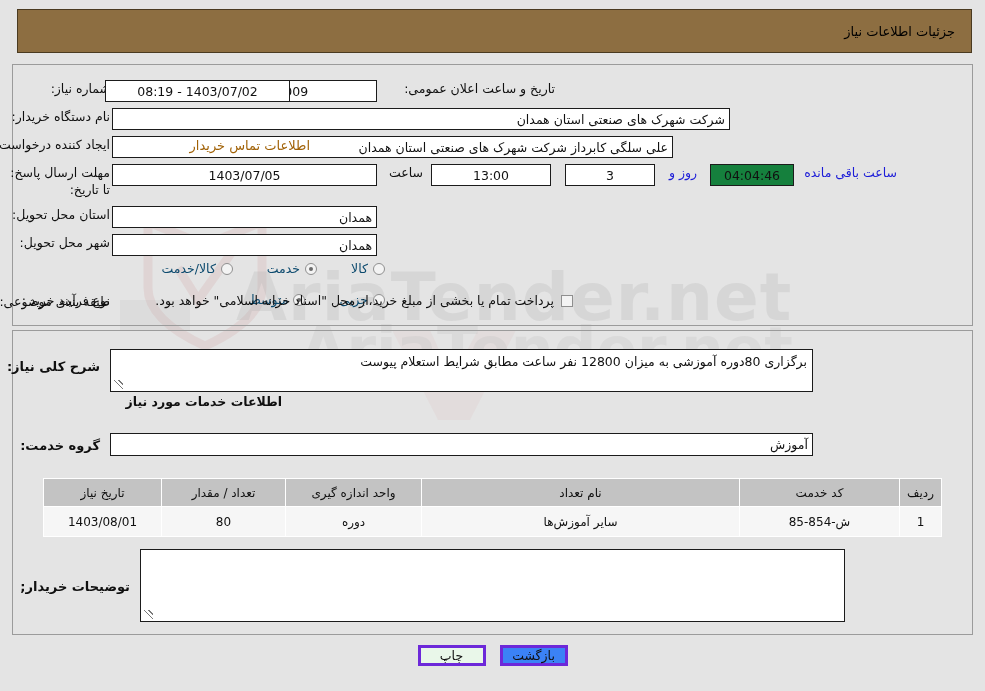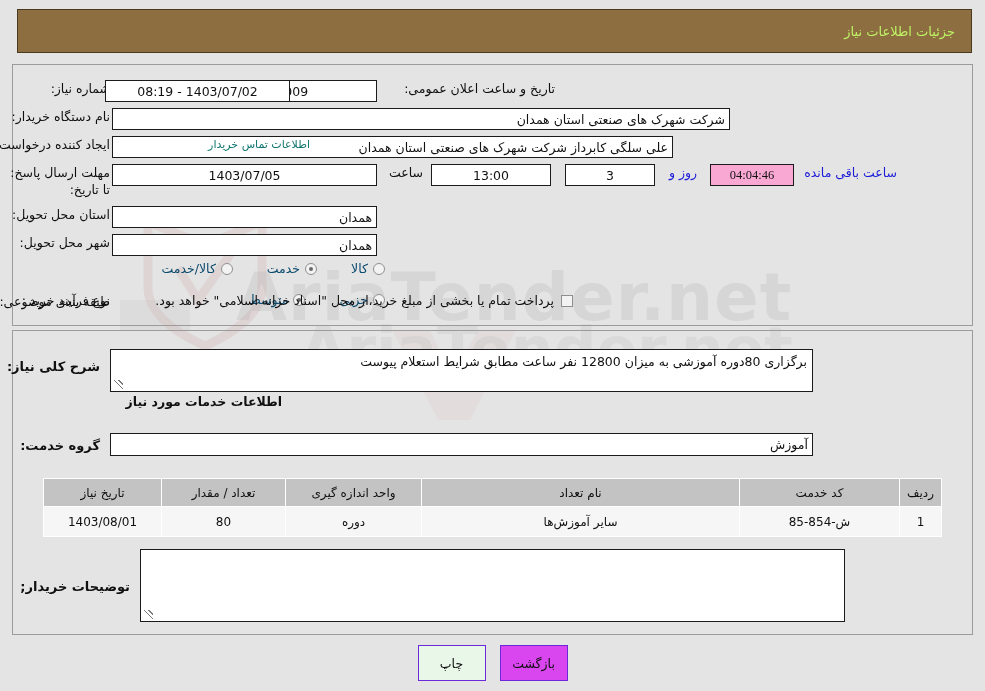--- a/index.html
+++ b/index.html
@@ -32,21 +32,21 @@
     width: 955px; height: 44px;
     background: #8d6e41;
     border: 1px solid #4a3a20;
     display: flex;
     align-items: center;
     justify-content: flex-start;
     padding-right: 16px;
     z-index: 3;
   }
   .header-title {
-    color: #bef264;
+    color: #000000;
     font-size: 13px;
     font-weight: normal;
     letter-spacing: .2px;
   }
 
   
   .panel {
     position: absolute;
     border: 1px solid #9b9b9b;
     background: transparent;
@@ -78,25 +78,25 @@
     font-size: 12.5px;
     color: #111;
     display: flex;
     align-items: center;
     padding: 0 4px;
     text-align: center;
     justify-content: center;
     overflow: hidden;
   }
   .fld.right { justify-content: flex-start; text-align: right; padding-left: 48px; }
-  .fld.cream { background: #f9a8d4; font-family: Liberation Serif, serif; }
+  .fld.cream { background: #15803d; }
 
   .linktxt {
-    color: #0f766e;
-    font-size: 11px;
+    color: #a16207;
+    font-size: 13px;
     text-decoration: none;
     cursor: pointer;
   }
   .bluetxt { color:#1b1bd8; font-size:12.5px; }
 
   
   .radio {
     width: 12px; height: 12px;
     border-radius: 50%;
     border: 1px solid #8f8f8f;
@@ -190,33 +190,33 @@
   .btn-bar {
     position: absolute;
     left: 0; top: 645px;
     width: 985px;
     display: flex;
     justify-content: center;
     gap: 14px;
     z-index: 5;
   }
   .btn {
-    border: 1px solid #6d28d9;
-    font-size: 12.5px;
-    height: 36px;
+    border: 3px solid #6d28d9;
+    font-size: 12.5px;
+    height: 21px;
     min-width: 68px;
     display: flex;
     align-items: center;
     justify-content: center;
     cursor: pointer;
     color: #101010;
     text-align: center;
   }
   .btn-print  { background: #e9f7e9; }
-  .btn-back   { background: #d946ef; }
+  .btn-back   { background: #3b82f6; }
 </style>
 </head>
 <body>
 
 <div class="page">
 
   <svg class="watermark" viewBox="0 0 985 691">
     <g opacity="0.17">
       <path d="M205 245 L262 222 L262 288 Q262 320 205 346 Q148 320 148 288 L148 222 Z" fill="none" stroke="#c98b8b" stroke-width="9"></path>
       <path d="M178 268 L198 300 L232 252" fill="none" stroke="#c98b8b" stroke-width="9"></path>

